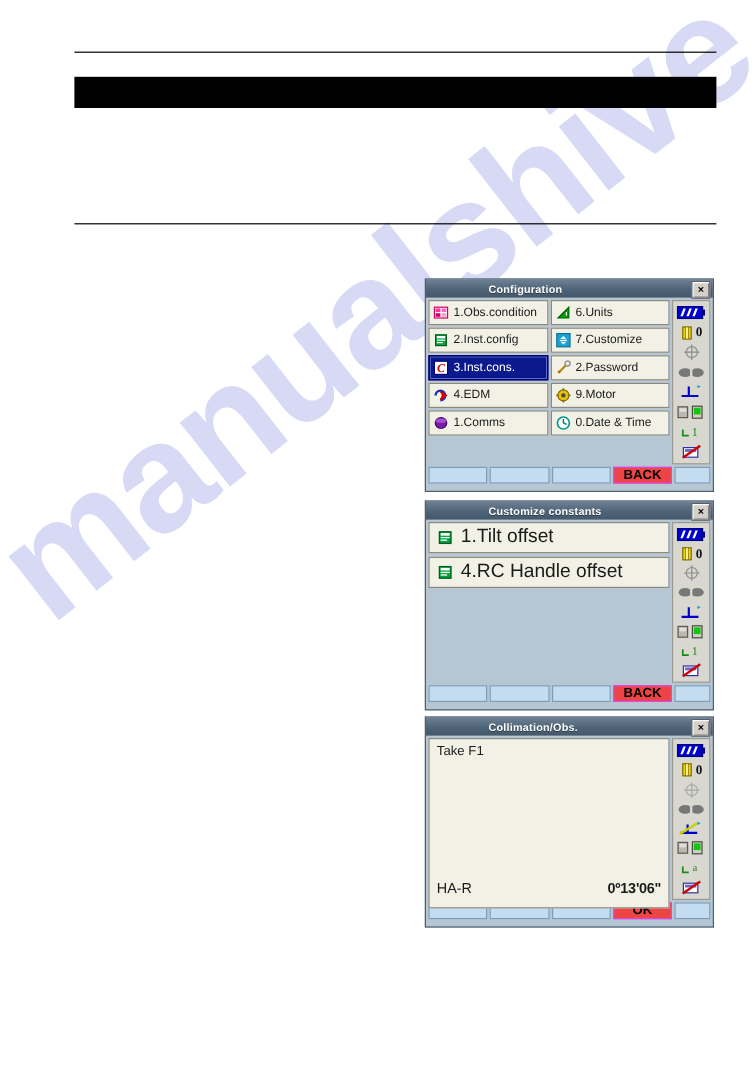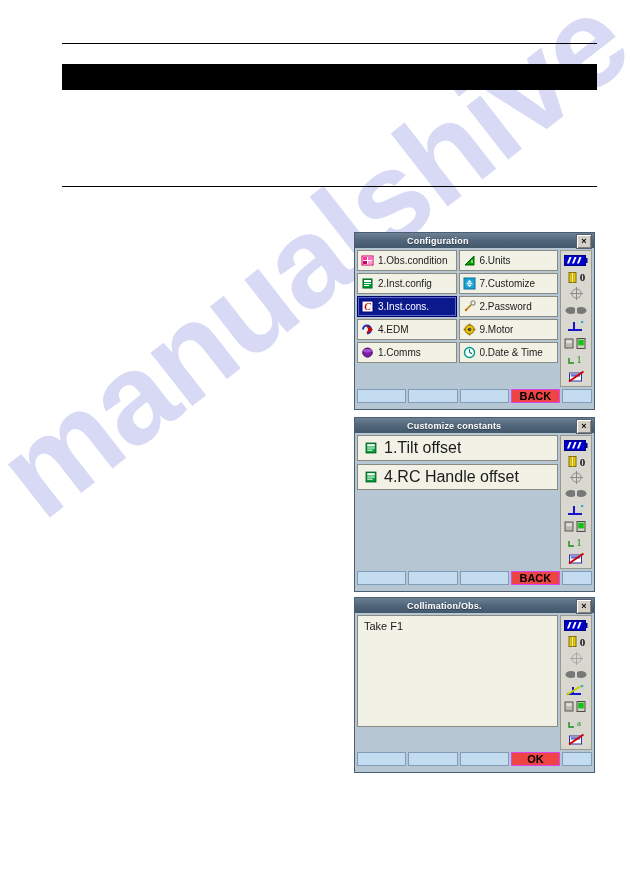--- a/index.html
+++ b/index.html
@@ -166,21 +166,21 @@
   }
   .st-row { height: 16px; display: flex; align-items: center; justify-content: center; gap: 2px; width: 100%; }
   .st-row svg { display: block; }
   .st-num { font-size: 11px; font-weight: bold; color: #111; font-family: "Liberation Serif", serif; }
 
   
   .text-pane {
     background: #f2f1e6;
     border: 1px solid #8a8a80;
     box-sizing: border-box;
-    height: 112px;
+    height: 142px;
     padding: 4px 6px 2px 6px;
     position: relative;
     font-size: 11px;
     color: #1a1a1a;
   }
   .tp-top { position: absolute; top: 4px; left: 6px; }
   .tp-rows { position: absolute; left: 6px; right: 6px; bottom: 4px; }
   .tp-row {
     display: flex;
     justify-content: space-between;
@@ -530,20 +530,24 @@
   <div class="dialog dlg-colli">
     <div class="titlebar">
       <span class="title-text">Collimation/Obs.</span>
       <div class="close-btn">×</div>
     </div>
     <div class="dlg-body" style="height:137px;">
       <div class="dlg-main">
         <div class="text-pane">
           <div class="tp-top">Take F1</div>
           <div class="tp-rows">
+            <div class="tp-row">
+              <span class="k">HA-R</span>
+              <span class="v">0º13'06"</span>
+            </div>
           </div>
         </div>
       </div>
 
       <div class="statusbar">
         <div class="st-row">
           <svg width="24" height="11" viewBox="0 0 24 11">
             <rect x="0.5" y="0.5" width="21" height="10" fill="#0000cc" stroke="#000080"></rect>
             <rect x="21.5" y="3" width="2" height="5" fill="#000080"></rect>
             <g fill="#ffffff">

